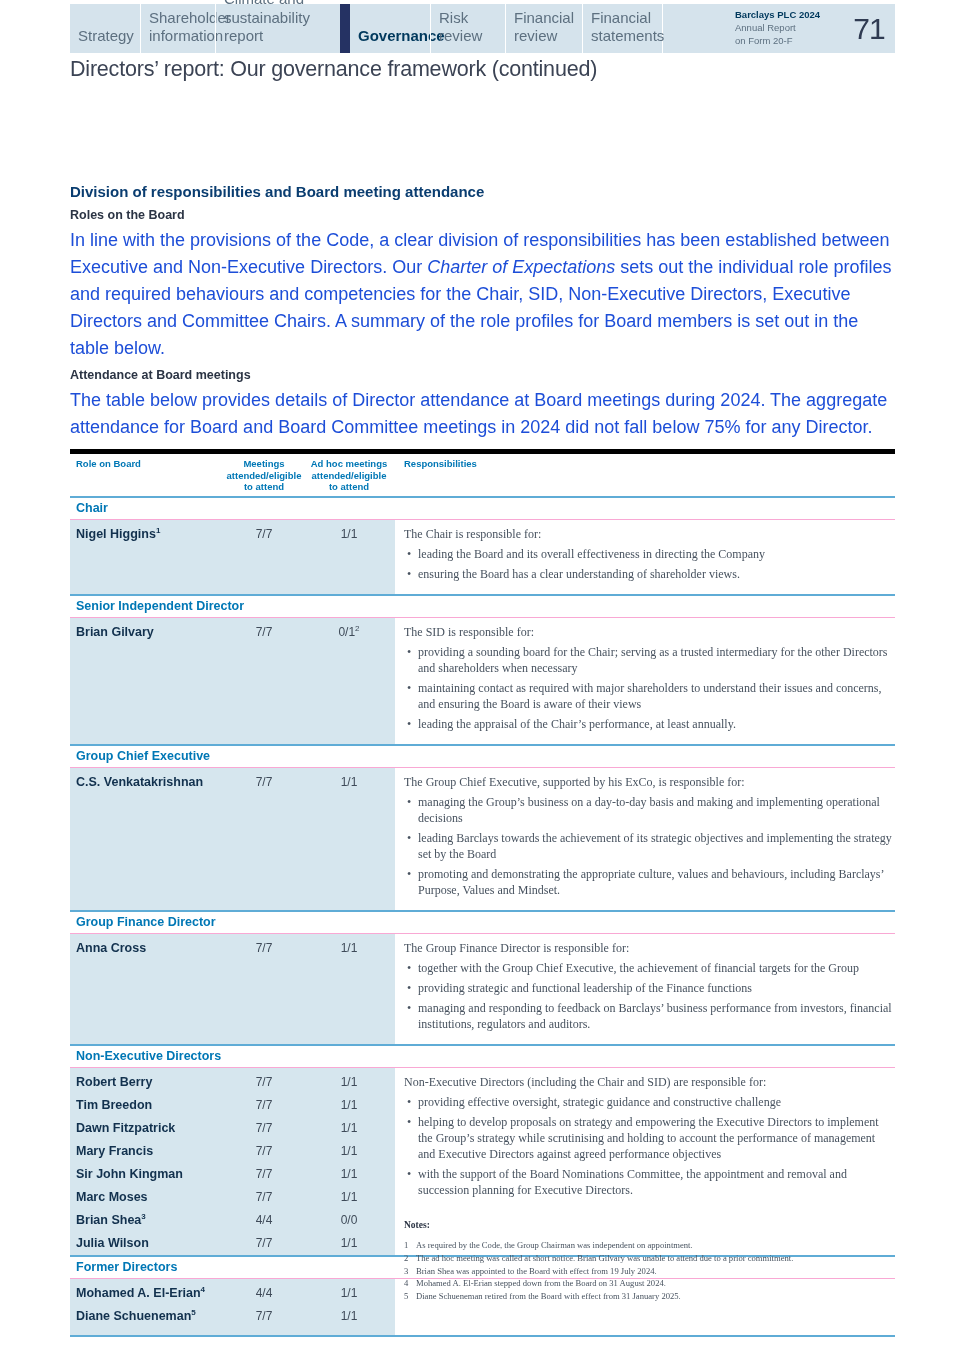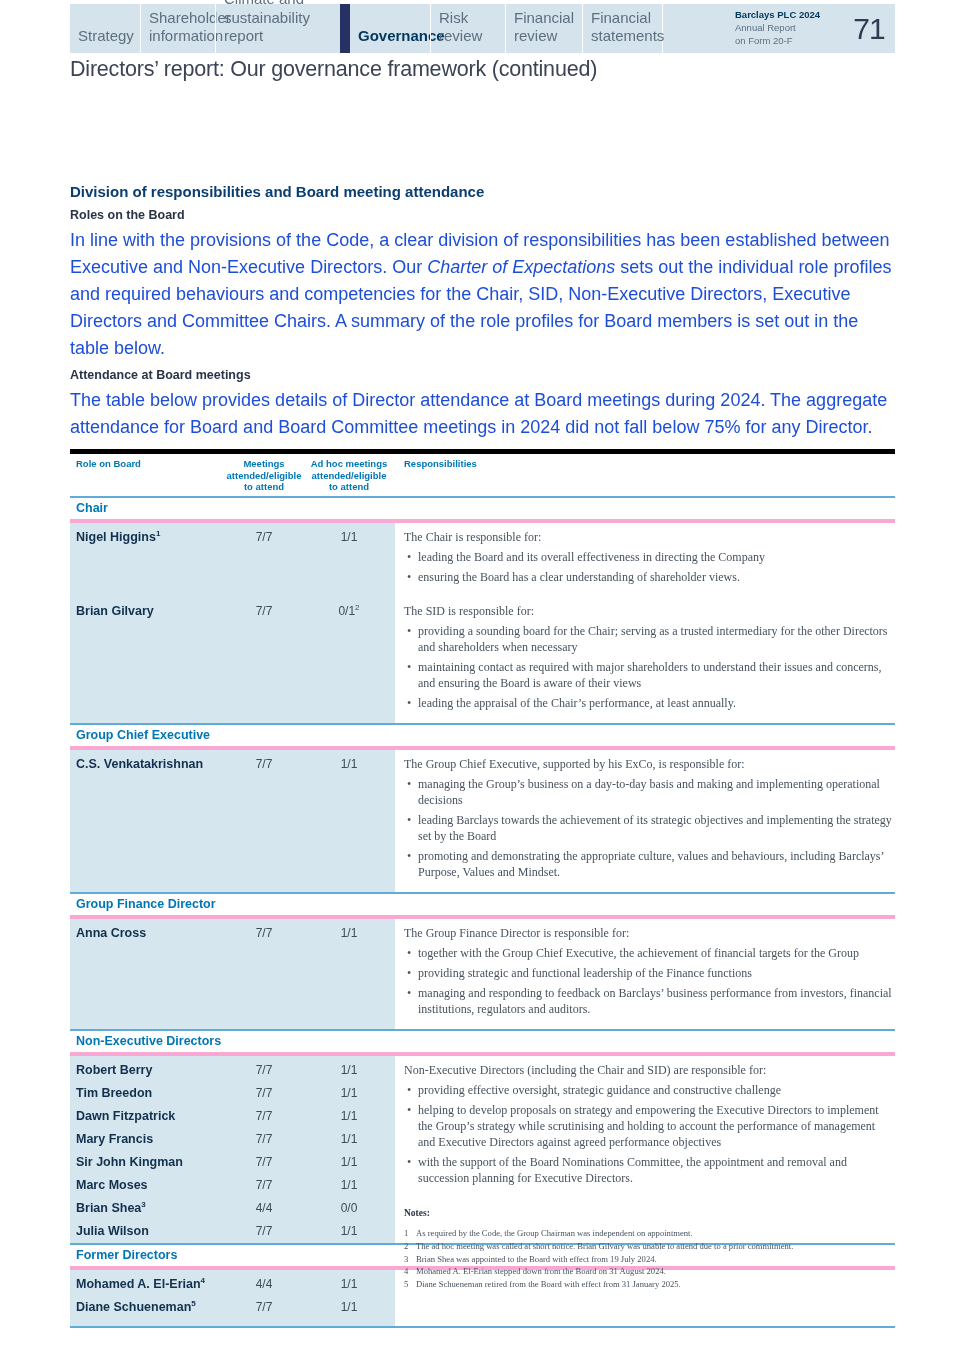--- a/index.html
+++ b/index.html
@@ -68,21 +68,21 @@
   .tbl { margin-top: 8px; border-bottom: 2px solid #5facd6; }
   .thead { display: flex; border-top: 5px solid #000000; padding: 4px 0 3px; }
   .thc { font-size: 9.5px; font-weight: bold; color: #0077b5; line-height: 1.22; }
   .c1 { width: 155px; padding-left: 6px; }
   .c2 { width: 78px;  text-align: center; }
   .c3 { width: 92px;  text-align: center; }
   .c4 { flex: 1; padding-left: 9px; }
 
   .sec-title {
     border-top: 2px solid #5facd6;
-    border-bottom: 4px solid #f9a8d4;
+    border-bottom: 1px solid #f9a8d4;
     padding: 3px 0 4px 6px;
     font-size: 12.5px; font-weight: bold; color: #0077b5;
     background: #ffffff;
   }
   .sec-body { display: flex; }
   .sec:last-child .sec-body { min-height: 56px; }
   .sec-left { width: 325px; background: #d6e6ee; padding-top: 3px; flex: none; }
   .mrow { display: flex; align-items: center; padding: 4px 0; }
   .mname {
     width: 155px; padding-left: 6px;
@@ -173,20 +173,21 @@
               <div class="sec-right">
                 <p class="intro">The Chair is responsible for:</p>
                 <ul class="bul">
                   <li>leading the Board and its overall effectiveness in directing the Company</li>
                   <li>ensuring the Board has a clear understanding of shareholder views.</li>
                 </ul>
               </div>
             </div>
           </section>
           <section class="sec">
+            <div class="sec-title">Senior Independent Director</div>
             <div class="sec-body">
               <div class="sec-left">
                 <div class="mrow">
                   <div class="mname">Brian Gilvary</div>
                   <div class="mval">7/7</div>
                   <div class="mval a">0/1<sup>2</sup></div>
                 </div>
               </div>
               <div class="sec-right">
                 <p class="intro">The SID is responsible for:</p>

